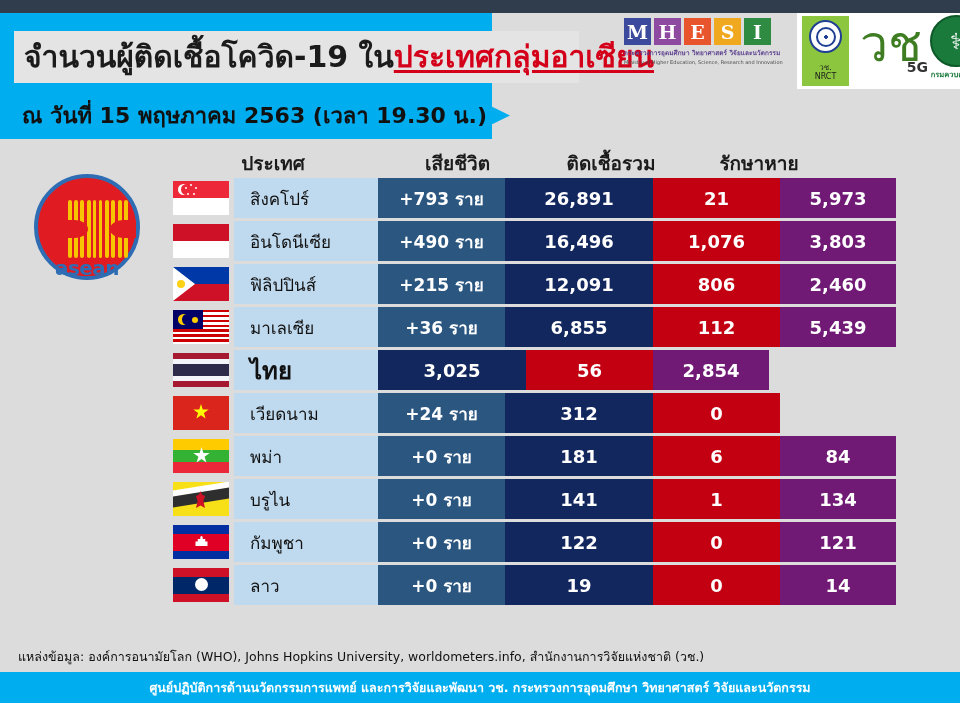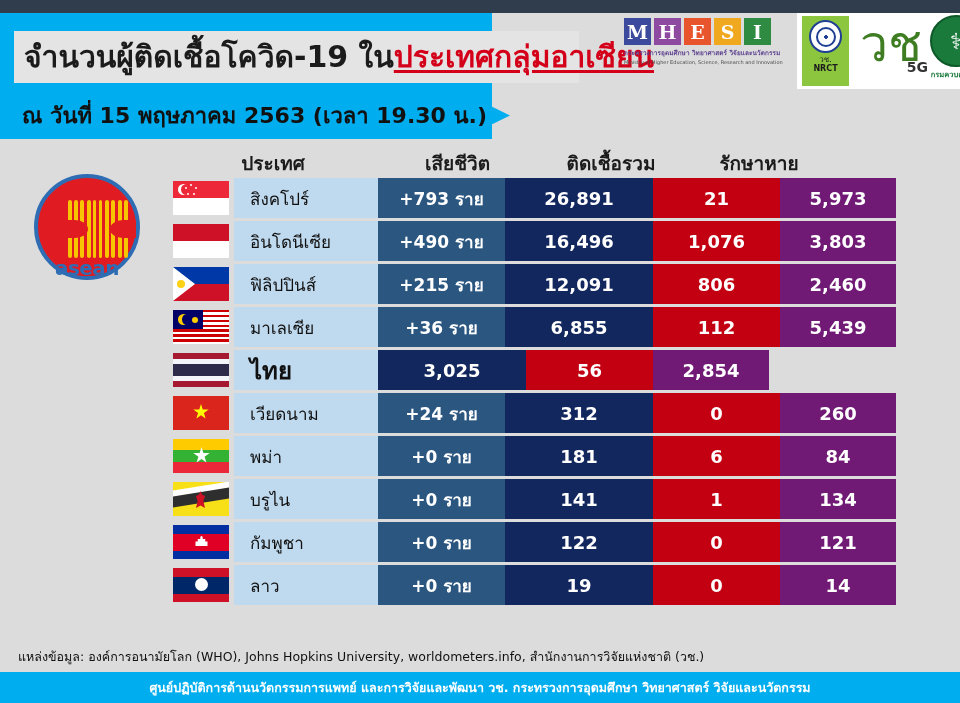--- a/index.html
+++ b/index.html
@@ -44,22 +44,22 @@
   .mhesi-sub1{font-size:6.4px;color:#5c3f8f;font-weight:bold;margin-top:3px;letter-spacing:.1px;white-space:nowrap;}
   .mhesi-sub2{font-size:5px;color:#4a4a4a;margin-top:1px;white-space:nowrap;}
 
   .whitebox{position:absolute;left:305px;top:0px;width:163px;height:76px;background:#fff;}
   .nrct{position:absolute;left:310px;top:3px;width:47px;height:70px;background:#8cc63f;
         display:flex;flex-direction:column;align-items:center;justify-content:flex-start;padding-top:4px;box-sizing:border-box;}
   .nrct-circle{width:33px;height:33px;border-radius:50%;background:#fff;border:2px solid #1f3f94;
                display:flex;align-items:center;justify-content:center;box-sizing:border-box;}
   .nrct-inner{width:20px;height:20px;border-radius:50%;border:2px solid #1f3f94;box-sizing:border-box;
               background:radial-gradient(circle,#1f3f94 0 18%,#fff 18% 100%);}
-  .nrct-l1{font-size:8px;font-weight:normal;color:#1b1b1b;margin-top:2px;line-height:9px;}
-  .nrct-l2{font-size:8px;font-weight:bold;color:#1b1b1b;line-height:9px;}
+  .nrct-l1{font-size:8px;font-weight:normal;color:#1b1b1b;margin-top:10px;line-height:9px;}
+  .nrct-l2{font-size:8px;font-weight:normal;color:#1b1b1b;line-height:9px;}
 
   .wor{position:absolute;left:368px;top:10px;width:66px;height:52px;}
   .wor-glyph{font-size:50px;font-weight:normal;color:#3f7d23;line-height:42px;
              font-family:"DejaVu Sans","Liberation Sans",sans-serif;}
   .wor-5g{position:absolute;right:-2px;bottom:0px;font-size:14px;font-weight:bold;color:#333;}
 
   .ddc{position:absolute;left:428px;top:2px;width:72px;height:72px;
        display:flex;flex-direction:column;align-items:center;}
   .ddc-circ{width:52px;height:52px;border-radius:50%;background:#1a7a3c;border:2px solid #0d5a28;
             display:flex;align-items:center;justify-content:center;box-sizing:border-box;color:#fff;font-size:22px;}
@@ -282,21 +282,20 @@
           <div class="c-flag">
             <div class="flag">
               <div style="position: absolute; left: 0px; top: 0px; width: 56px; height: 34px; background: rgb(218, 37, 29);"></div>
               <div style="position: absolute; left: 20px; top: 8px; width: 16px; height: 16px; background: rgb(255, 255, 0); clip-path: polygon(50% 0%, 61% 35%, 98% 35%, 68% 57%, 79% 91%, 50% 70%, 21% 91%, 32% 57%, 2% 35%, 39% 35%);"></div>
             </div>
           </div>
           <div class="c-name">เวียดนาม</div>
           <div class="c-new">+24 ราย</div>
           <div class="c-total">312</div>
           <div class="c-death">0</div>
-          <div class="c-rec">260</div>
         </div>
         <div class="row">
           <div class="c-flag">
             <div class="flag">
               <div style="position: absolute; left: 0px; top: 0px; width: 56px; height: 11.3px; background: rgb(254, 203, 0);"></div>
               <div style="position: absolute; left: 0px; top: 11.3px; width: 56px; height: 11.4px; background: rgb(52, 178, 51);"></div>
               <div style="position: absolute; left: 0px; top: 22.7px; width: 56px; height: 11.3px; background: rgb(234, 40, 57);"></div>
               <div style="position: absolute; left: 20px; top: 8px; width: 17px; height: 17px; background: rgb(255, 255, 255); clip-path: polygon(50% 0%, 61% 35%, 98% 35%, 68% 57%, 79% 91%, 50% 70%, 21% 91%, 32% 57%, 2% 35%, 39% 35%);"></div>
             </div>
           </div>

